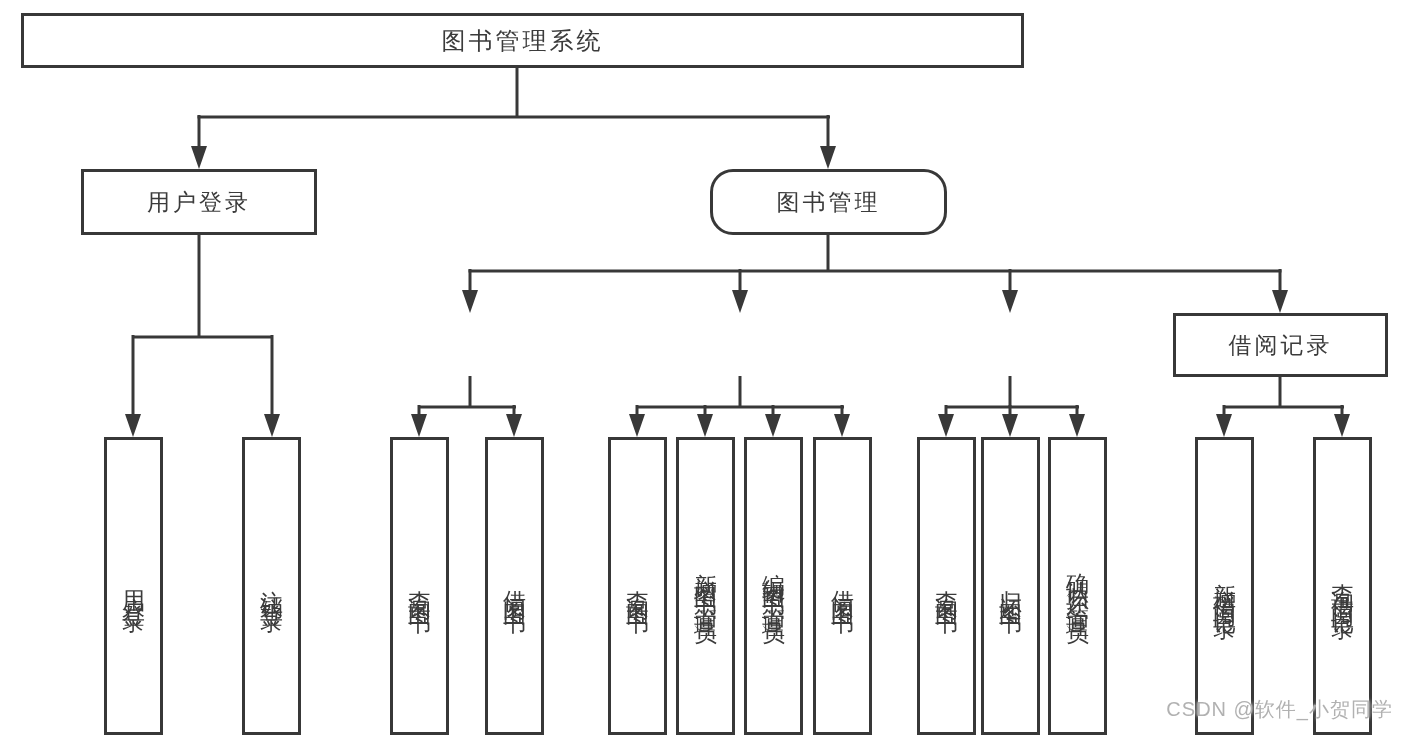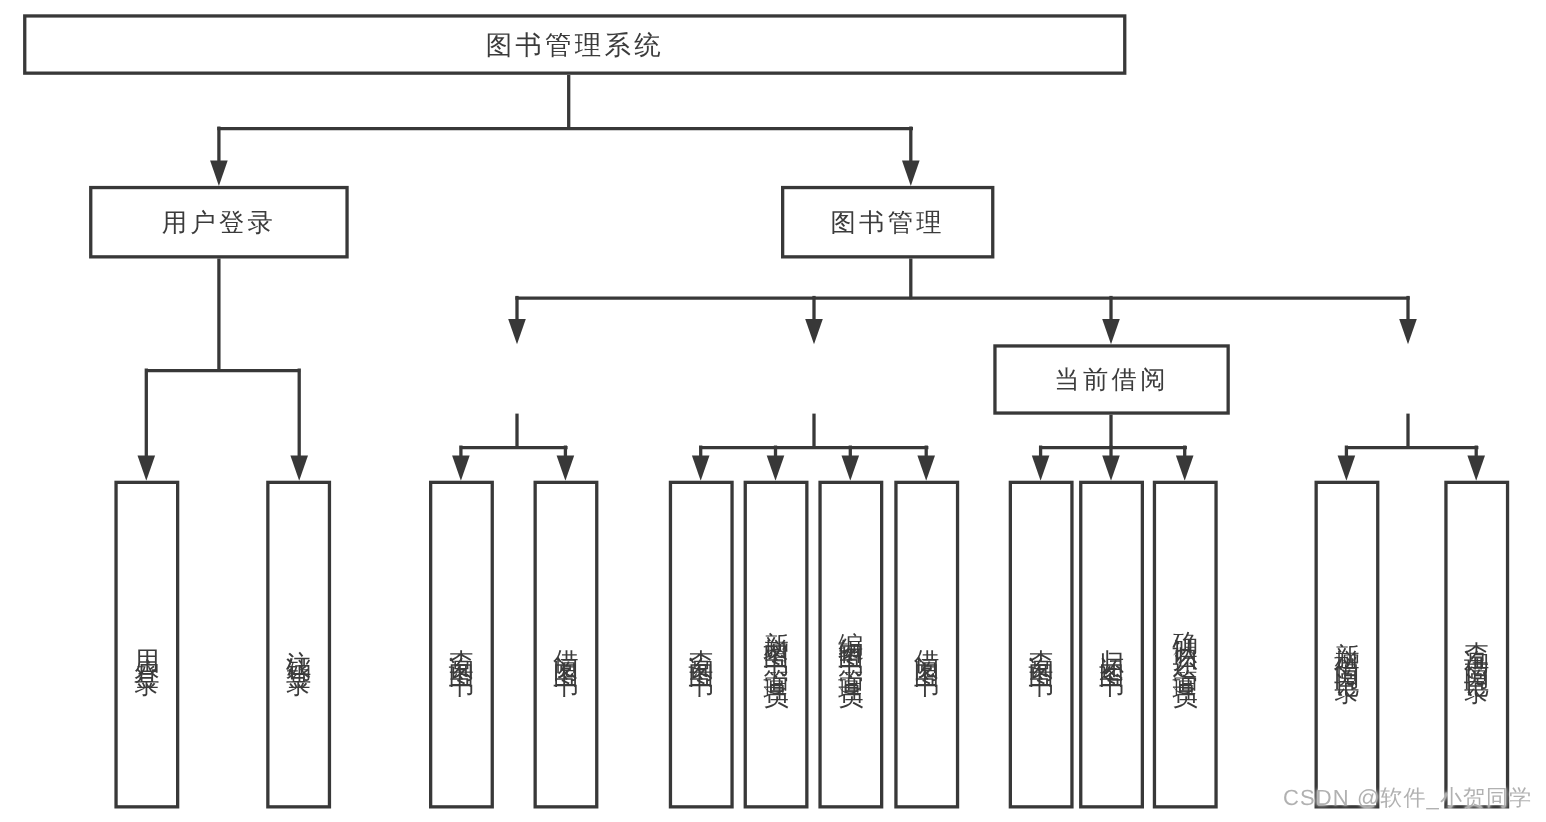--- a/index.html
+++ b/index.html
@@ -43,21 +43,21 @@
     writing-mode: vertical-rl;
     text-orientation: mixed;
     font-size: 23px;
     letter-spacing: 7px;
     line-height: 1;
     white-space: nowrap;
   }
   .watermark {
     position: absolute;
     right: 12px;
-    top: 712px;
+    top: 696px;
     font-size: 20px;
     letter-spacing: 1px;
     color: rgba(168,168,168,0.9);
     text-shadow: 0 0 2px #ffffff, 0 0 4px #ffffff;
     white-space: nowrap;
   }
   svg line    { stroke: #383838; stroke-width: 3; }
   svg polygon { fill: #383838; }
 </style>
 </head>
@@ -141,26 +141,26 @@
     </g>
   </svg>
 
   <div class="box root" style="left:21px; top:13px; width:1003px; height:55px;">
     <span>图书管理系统</span>
   </div>
 
   <div class="box lvl2" style="left:81px; top:169px; width:236px; height:66px;">
     <span>用户登录</span>
   </div>
-  <div class="box lvl2" style="left:710px; top:169px; width:194px; height:66px;">
+  <div class="box lvl2" style="left:710px; top:169px; width:237px; height:66px;border-radius:23px;">
     <span>图书管理</span>
   </div>
 
-  <div class="box lvl3" style="left:903px; top:313px; width:215px; height:64px;">
-    <span>当前借阅</span>
+  <div class="box lvl3" style="left:1173px; top:313px; width:215px; height:64px;">
+    <span>借阅记录</span>
   </div>
 
   <div class="box leaf" style="left:104px;">
     <span>用户登录</span>
   </div>
   <div class="box leaf" style="left:242px;">
     <span>注销登录</span>
   </div>
   <div class="box leaf" style="left:390px;">
     <span>查询图书</span>

